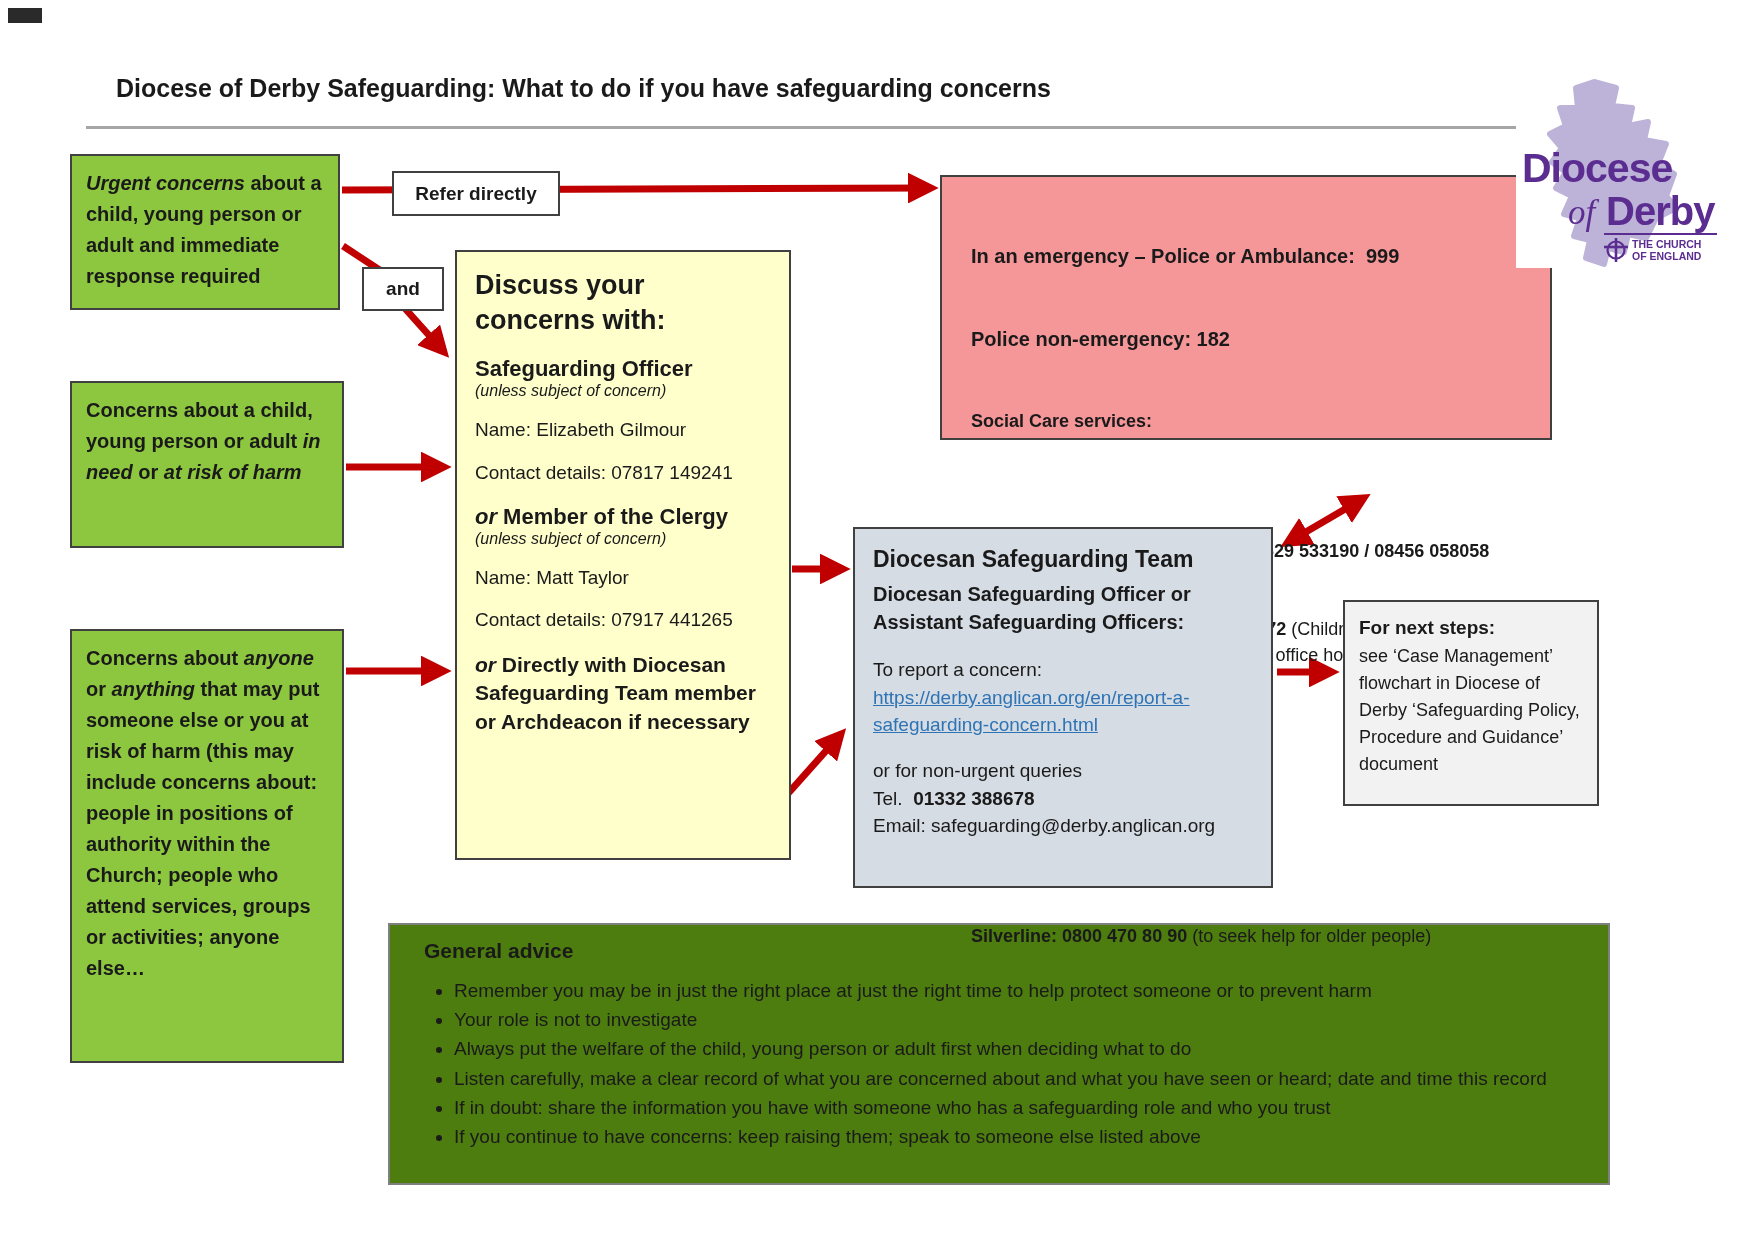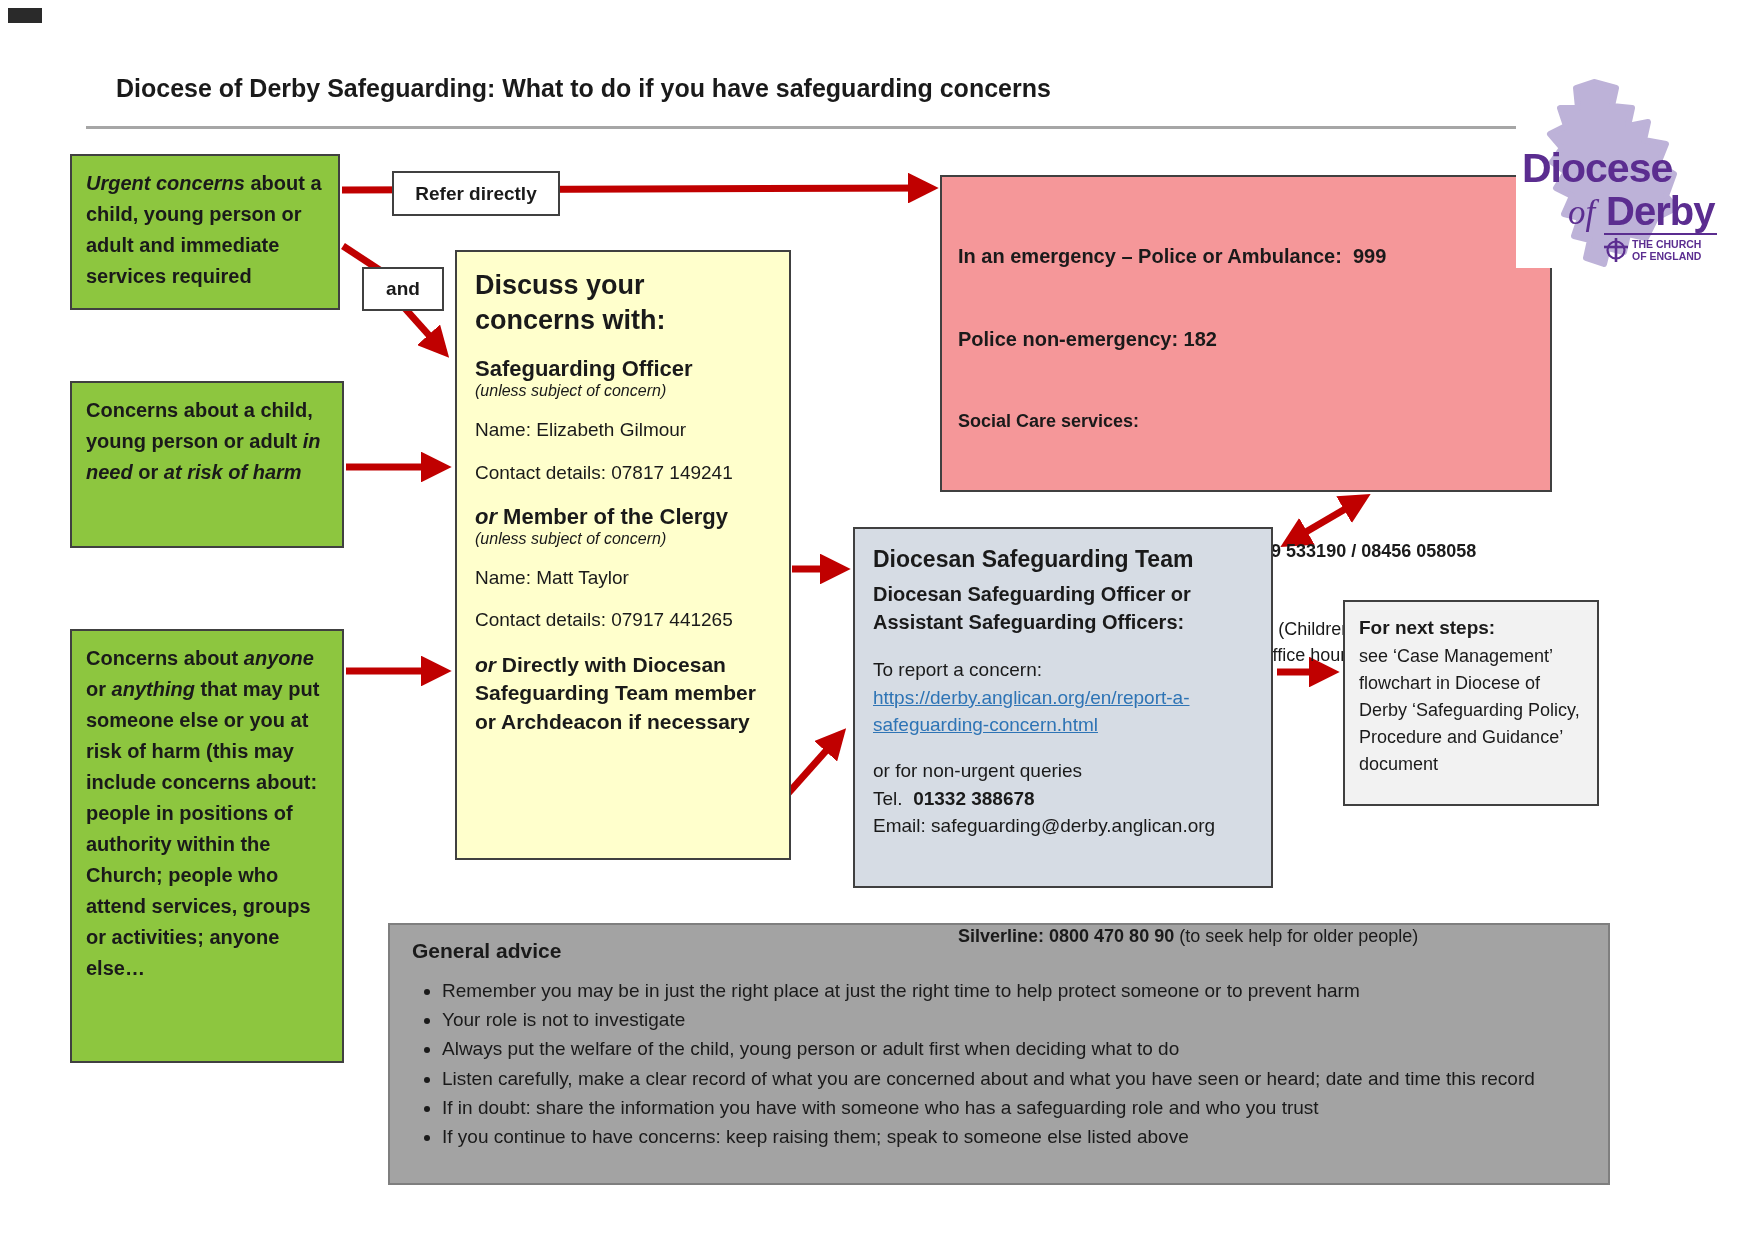--- a/index.html
+++ b/index.html
@@ -29,41 +29,41 @@
   #and-box{left:362px;top:267px;width:82px;height:44px;}
 
   #yellow-box{left:455px;top:250px;width:336px;height:610px;background:#FFFFCC;
               padding:16px 18px;font-size:19px;line-height:1.3;}
   #yellow-box .ytitle{font-size:27px;font-weight:bold;text-align:left;line-height:1.3;margin-bottom:18px;}
   #yellow-box .yhead{font-size:22px;font-weight:bold;line-height:1.15;}
   #yellow-box .ynote{font-size:16px;font-style:italic;margin-bottom:16px;}
   #yellow-box .yline{margin-bottom:18px;}
   #yellow-box .ylast{font-size:21px;font-weight:bold;line-height:1.35;margin-top:4px;}
 
-  #pink-box{left:940px;top:175px;width:612px;height:317px;background:#F59799;
-            padding:12px 16px;font-size:18px;line-height:1.45;}
+  #pink-box{left:940px;top:175px;width:612px;height:265px;background:#F59799;
+            padding:12px 29px;font-size:18px;line-height:1.45;}
   #pink-box .ptop{font-size:20px;font-weight:bold;line-height:1.55;}
   #pink-box .psub{font-size:18px;font-weight:bold;}
   #pink-box ul{margin:0 0 0 0;padding-left:24px;}
   #pink-box li{margin:0;}
   #pink-box .pgap{height:20px;}
 
   #blue-box{left:853px;top:527px;width:420px;height:361px;background:#D6DCE4;
             padding:14px 18px;font-size:19px;line-height:1.45;}
   #blue-box .btitle{font-size:23px;font-weight:bold;margin-bottom:4px;}
   #blue-box .bsub{font-size:20px;font-weight:bold;line-height:1.4;margin-bottom:20px;}
   #blue-box a{color:#2E74B5;text-decoration:underline;overflow-wrap:anywhere;}
   #blue-box .bgap{height:18px;}
 
   #next-box{left:1343px;top:600px;width:256px;height:206px;background:#F2F2F2;
             border-width:2px;padding:12px 14px;font-size:18px;line-height:1.5;}
   #next-box .nhead{font-size:19px;font-weight:bold;}
 
-  #advice-box{left:388px;top:923px;width:1222px;height:262px;background:#a3a3a3;
-              border:2px solid #7f7f7f;padding:12px 22px;font-size:19px;line-height:1.38;}
+  #advice-box{left:388px;top:923px;width:1222px;height:262px;background:#4d7c0f;
+              border:2px solid #7f7f7f;padding:12px 34px;font-size:19px;line-height:1.38;}
   #advice-box .ahead{font-size:21px;font-weight:bold;margin-bottom:12px;}
   #advice-box ul{margin:0;padding-left:30px;}
   #advice-box li{margin-bottom:3px;}
 </style>
 </head>
 <body>
 
 <div class="abs" id="scan-artifact"></div>
 
 <div class="abs" id="page-title">Diocese of Derby Safeguarding: What to do if you have safeguarding concerns</div>
@@ -97,21 +97,21 @@
   <g>
     <circle cx="100" cy="172" r="8.5" fill="none" stroke="#5B2D90" stroke-width="2.2"></circle>
     <line x1="100" y1="160" x2="100" y2="184" stroke="#5B2D90" stroke-width="2.6"></line>
     <line x1="88" y1="169" x2="112" y2="169" stroke="#5B2D90" stroke-width="2.6"></line>
   </g>
   <text x="116" y="170" font-size="10.5" font-weight="bold" fill="#5B2D90" font-family="Liberation Sans, sans-serif">THE CHURCH</text>
   <text x="116" y="182" font-size="10.5" font-weight="bold" fill="#5B2D90" font-family="Liberation Sans, sans-serif">OF ENGLAND</text>
 </svg>
 
 <div class="abs box greenbox" id="green-urgent">
-  <span class="b i">Urgent concerns</span><span> about a child, young person or adult and immediate services required</span>
+  <span class="b i">Urgent concerns</span><span> about a child, young person or adult and immediate response required</span>
 </div>
 
 <div class="abs box labelbox" id="refer-box">
   <span>Refer directly</span>
 </div>
 
 <div class="abs box labelbox" id="and-box">
   <span>and</span>
 </div>
 

